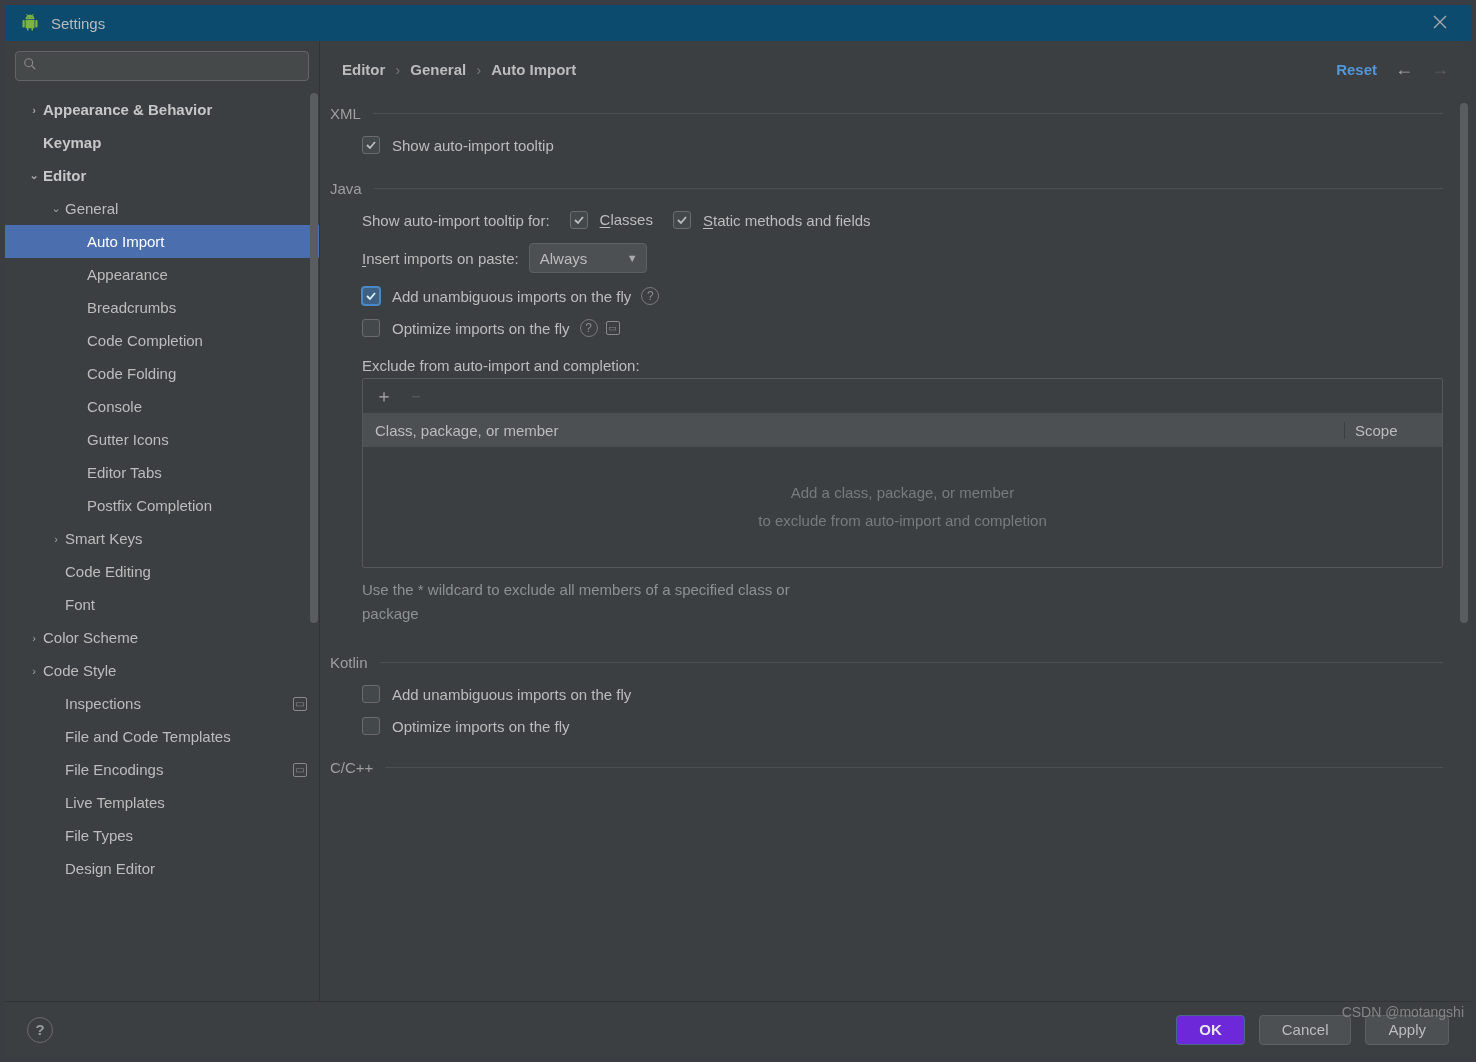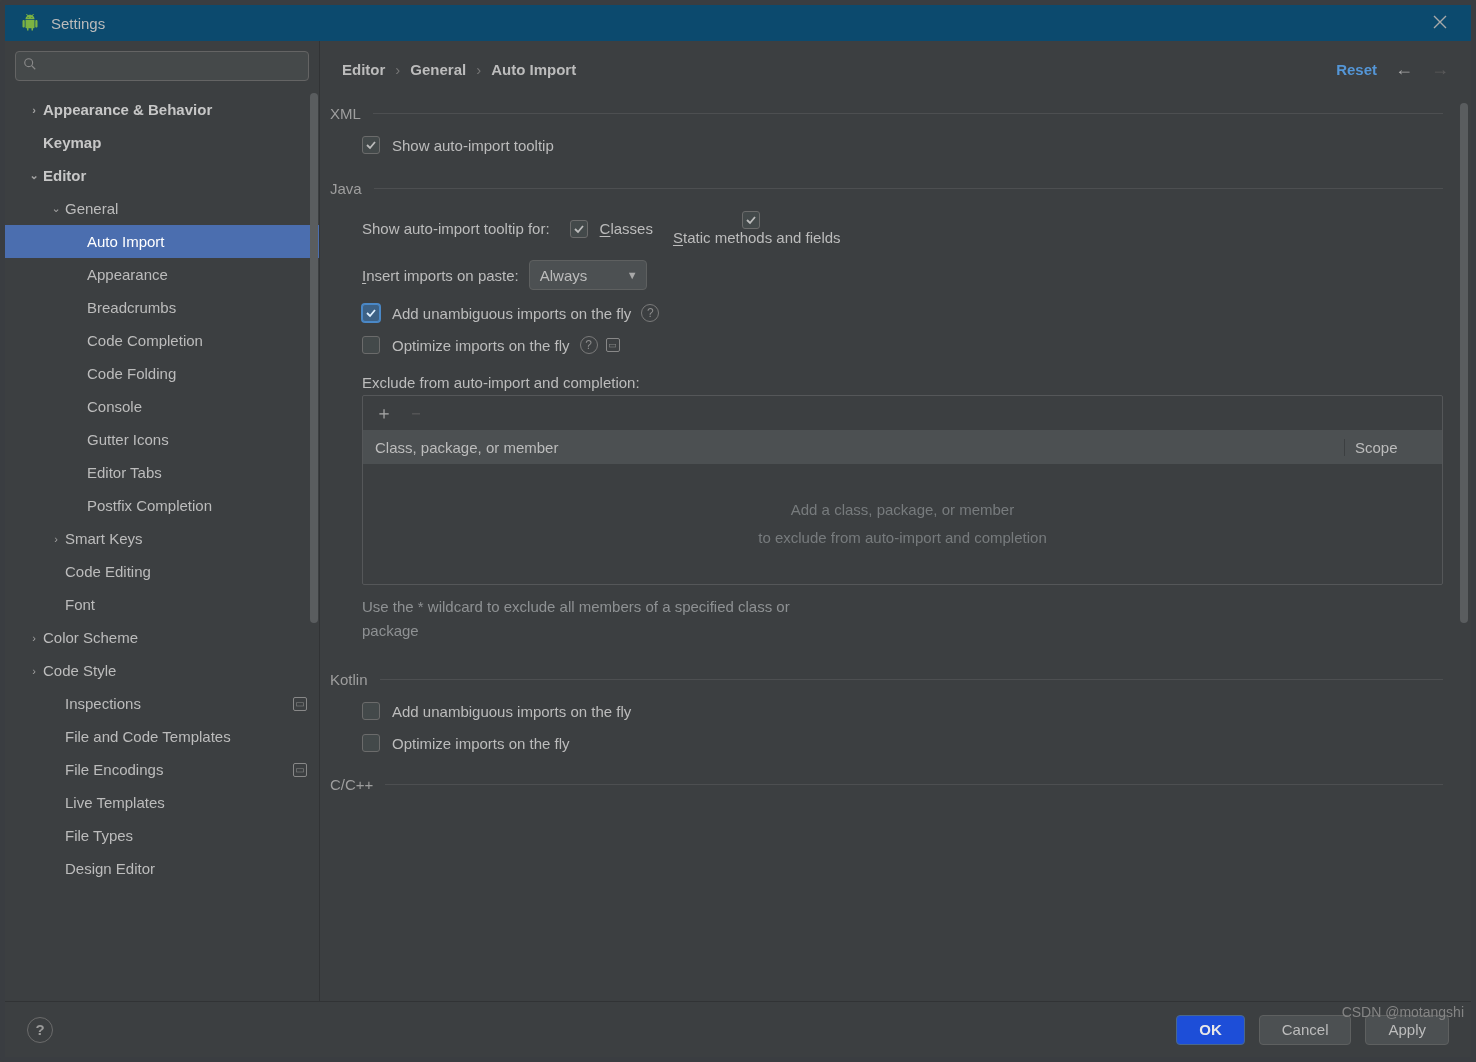--- a/index.html
+++ b/index.html
@@ -139,21 +139,21 @@
   .footer .help-round {
     width:26px; height:26px; border:1px solid #6b6b6b; border-radius:50%;
     display:flex; align-items:center; justify-content:center; color:#9a9a9a; font-weight:700;
   }
   .footer .spacer { flex:1; }
   .btn {
     height:30px; padding:0 22px; border-radius:4px; border:1px solid #5e6060;
     background:#4c5052; color:#bcbcbc; display:inline-flex; align-items:center; cursor:pointer;
     font-size:15px;
   }
-  .btn.primary { background:#1d4ed8; border-color:#4a688c; color:#e8e8e8; font-weight:600; }
+  .btn.primary { background:#6d28d9; border-color:#4a688c; color:#e8e8e8; font-weight:600; }
 
   .watermark { position:absolute; right:12px; bottom:42px; color:#848484; font-size:14px; }
 </style>
 </head>
 <body>
 
 <div class="dialog">
 
   <div class="titlebar">
     <span class="app-icon">
@@ -352,21 +352,21 @@
           <div class="row indent" style="gap:20px;">
             <span class="lbl">Show auto-import tooltip for:</span>
             <span style="display:inline-flex; align-items:flex-start;">
               <span class="chk checked">
                   <svg width="12" height="12" viewBox="0 0 12 12">
                     <path d="M2 6 L5 9 L10 3" stroke="#bcbcbc" stroke-width="1.8" fill="none"></path>
                   </svg>
                 </span>
               <span class="lbl"><span class="ul">C</span><span>lasses</span></span>
             </span>
-            <span style="display:inline-flex; align-items:center;flex-direction:column;">
+            <span style="display:inline-flex; align-items:center;">
               <span class="chk checked">
                   <svg width="12" height="12" viewBox="0 0 12 12">
                     <path d="M2 6 L5 9 L10 3" stroke="#bcbcbc" stroke-width="1.8" fill="none"></path>
                   </svg>
                 </span>
               <span class="lbl"><span class="ul">S</span>tatic methods and fields</span>
             </span>
           </div>
 
           <div class="row indent">

